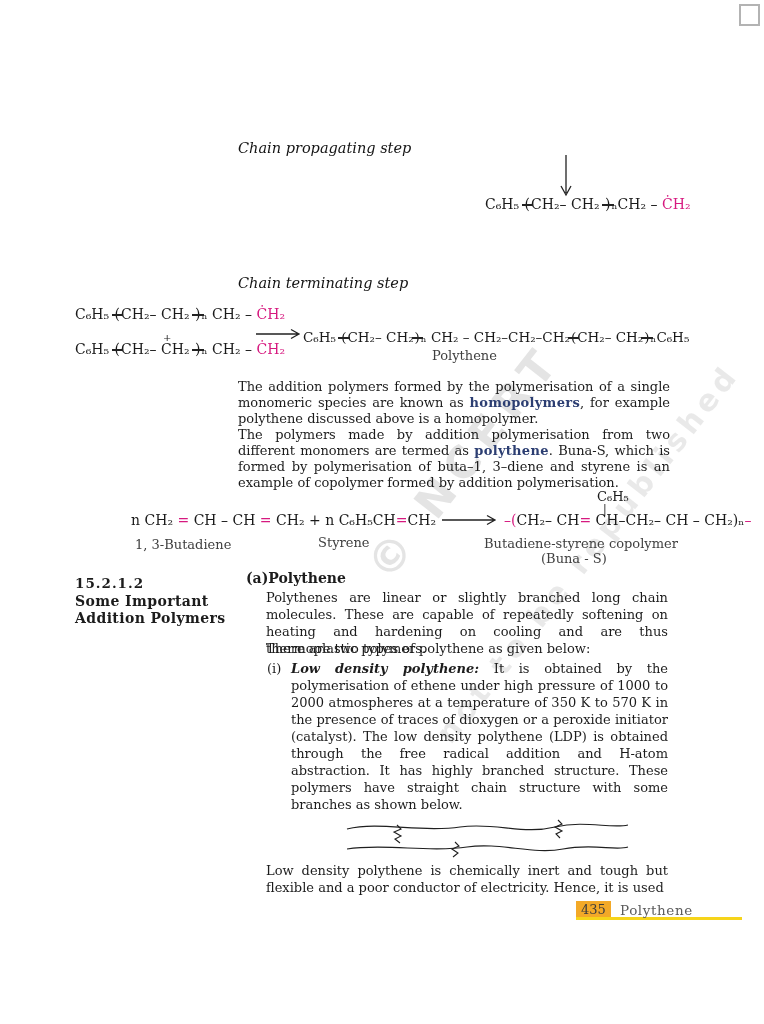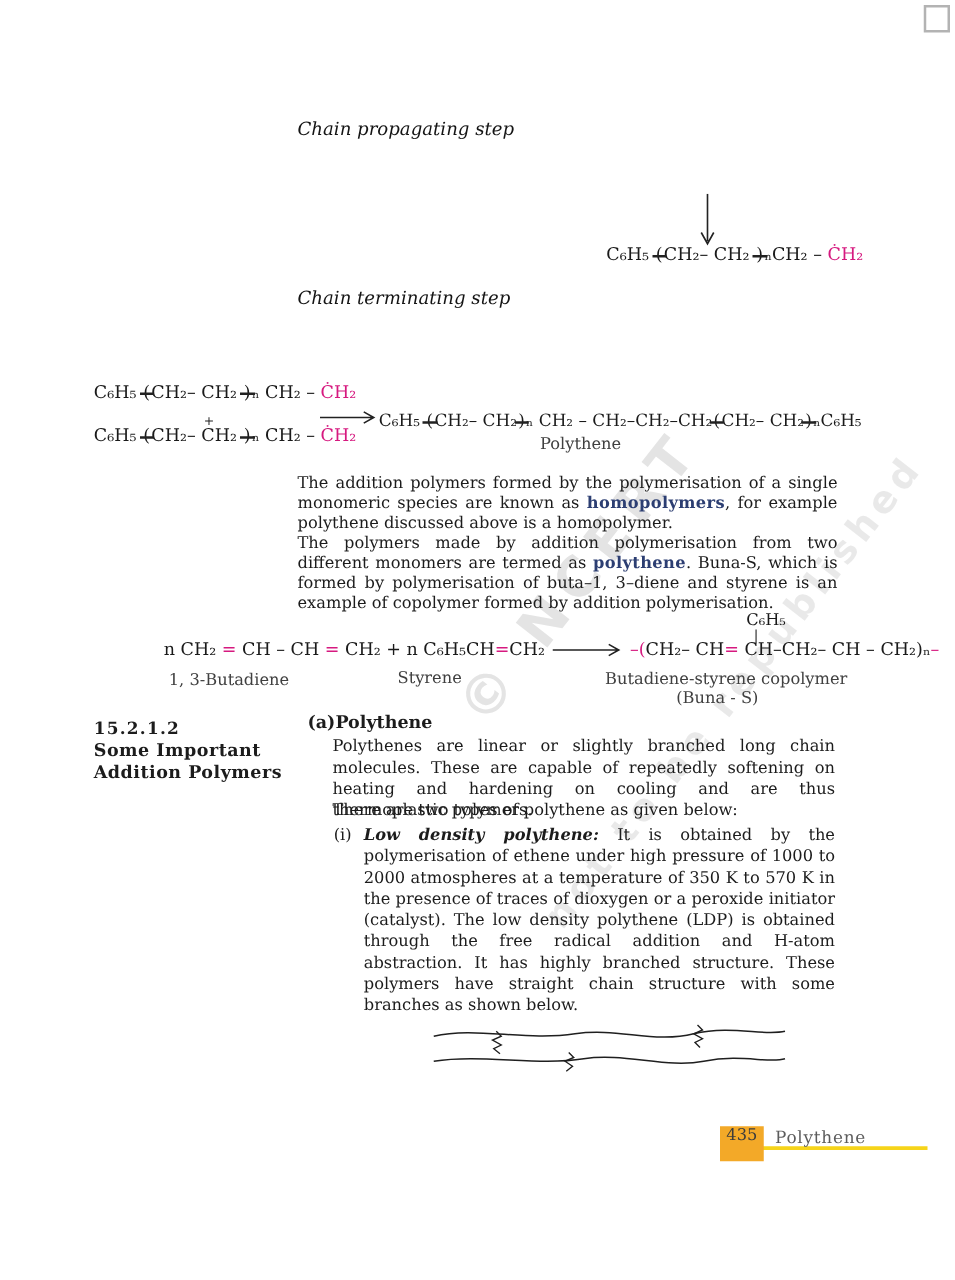--- a/index.html
+++ b/index.html
@@ -7,43 +7,43 @@
         font-family:"DejaVu Serif","Liberation Serif",serif;color:#1c1c1c;}
   .abs{position:absolute;}
   .corner-box{position:absolute;left:739px;top:4px;width:17px;height:18px;
         border:2px solid #b3b3b3;background:#fff;}
   
   .wm{position:absolute;color:#b9b9b9;opacity:.38;font-weight:bold;white-space:nowrap;
       pointer-events:none;font-family:"DejaVu Sans","Liberation Sans",sans-serif;}
   .wm1{left:322px;top:436px;font-size:44px;letter-spacing:9px;transform:rotate(-52deg);}
   .wm2{left:352px;top:536px;font-size:30px;letter-spacing:5px;transform:rotate(-52deg);opacity:.30;}
   
-  .h-it{position:absolute;font-style:italic;font-size:14.5px;color:#141414;}
+  .h-it{position:absolute;font-style:italic;font-size:14.5px;color:#141414;margin-top:44px;}
   .sec-num{position:absolute;font-weight:bold;font-size:13.5px;letter-spacing:1px;}
   .sec-title{position:absolute;font-weight:bold;font-size:14px;letter-spacing:.4px;}
   .sub-head{position:absolute;font-weight:bold;font-size:14px;}
   
   .para{position:absolute;font-size:13px;line-height:16px;text-align:justify;text-align-last:left;}
   .lh17{line-height:17px;}
   .bl{font-weight:bold;color:var(--navy);letter-spacing:.3px;}
   .lead{font-weight:bold;font-style:italic;}
   
   .eq{position:absolute;font-size:14px;white-space:nowrap;color:#1a1a1a;}
   .eq-row{display:flex;align-items:center;}
   .pk{color:var(--pink);}
   .xp{position:relative;padding:0 1px;}
   .xp::after{content:"";position:absolute;left:-2px;right:-2px;top:53%;height:1.3px;background:#222;}
   .small-lab{position:absolute;font-size:13px;color:#404040;white-space:nowrap;}
   .mark{position:absolute;font-size:10px;color:#1a1a1a;}
   .pendant{position:absolute;font-size:13px;color:#1a1a1a;}
   .bond{position:absolute;font-size:11px;color:#1a1a1a;}
   .arr-inline{margin:0 6px;flex:0 0 auto;}
   
-  .pg-box{position:absolute;left:576px;top:901px;width:35px;height:28px;background:var(--box);
-          display:flex;align-items:flex-start;justify-content:center;font-size:13px;color:#3c3c3c;}
+  .pg-box{position:absolute;left:576px;top:901px;width:35px;height:16px;background:var(--box);
+          display:flex;align-items:flex-end;justify-content:center;font-size:13px;color:#3c3c3c;}
   .pg-chap{position:absolute;left:620px;top:902px;font-size:13.5px;color:#5c5c5c;letter-spacing:.6px;}
   .pg-rule{position:absolute;left:576px;top:917px;width:166px;height:3px;background:var(--line);}
   .year{position:absolute;left:355px;top:1032px;font-size:11px;color:#3f3f3f;
         font-family:"DejaVu Sans","Liberation Sans",sans-serif;}
 </style>
 </head>
 <body>
 
 <div class="page">
 
@@ -106,20 +106,21 @@
   <div class="para lh17" style="left:291px;top:660px;width:377px"><span class="lead">Low density polythene:</span><span> It is obtained by the polymerisation of ethene under high pressure of 1000 to 2000 atmospheres at a temperature of 350 K to 570 K in the presence of traces of dioxygen or a peroxide initiator (catalyst). The low density polythene (LDP) is obtained through the free radical addition and H-atom abstraction. It has highly branched structure. These polymers have straight chain structure with some branches as shown below.</span></div>
 
   <svg class="abs" style="left:345px;top:816px" width="285" height="42" viewBox="0 0 285 42">
     <path d="M2 13 C 35 5, 75 17, 115 11 C 150 6, 178 19, 210 11 C 240 4, 266 13, 283 9" fill="none" stroke="#1f1f1f" stroke-width="1.2"></path>
     <path d="M2 33 C 40 27, 85 37, 122 31 C 155 26, 188 39, 218 33 C 248 27, 270 35, 283 31" fill="none" stroke="#1f1f1f" stroke-width="1.2"></path>
     <path d="M52 9 l4 4 l-7 3 l7 4 l-6 3 l5 4" fill="none" stroke="#1f1f1f" stroke-width="1.1"></path>
     <path d="M110 26 l4 4 l-7 3 l6 4 l-5 4" fill="none" stroke="#1f1f1f" stroke-width="1.1"></path>
     <path d="M213 4 l4 4 l-7 3 l7 4 l-6 3 l4 4" fill="none" stroke="#1f1f1f" stroke-width="1.1"></path>
   </svg>
 
+  <div class="para lh17" style="left:266px;top:862px;width:402px">Low density polythene is chemically inert and tough but flexible and a poor conductor of electricity. Hence, it is used</div>
 
   <div class="pg-rule"></div>
   <div class="pg-box">
     <span>435</span>
   </div>
   <div class="pg-chap">Polythene</div>
   <div class="year">2020-21</div>
 
 </div>
 

